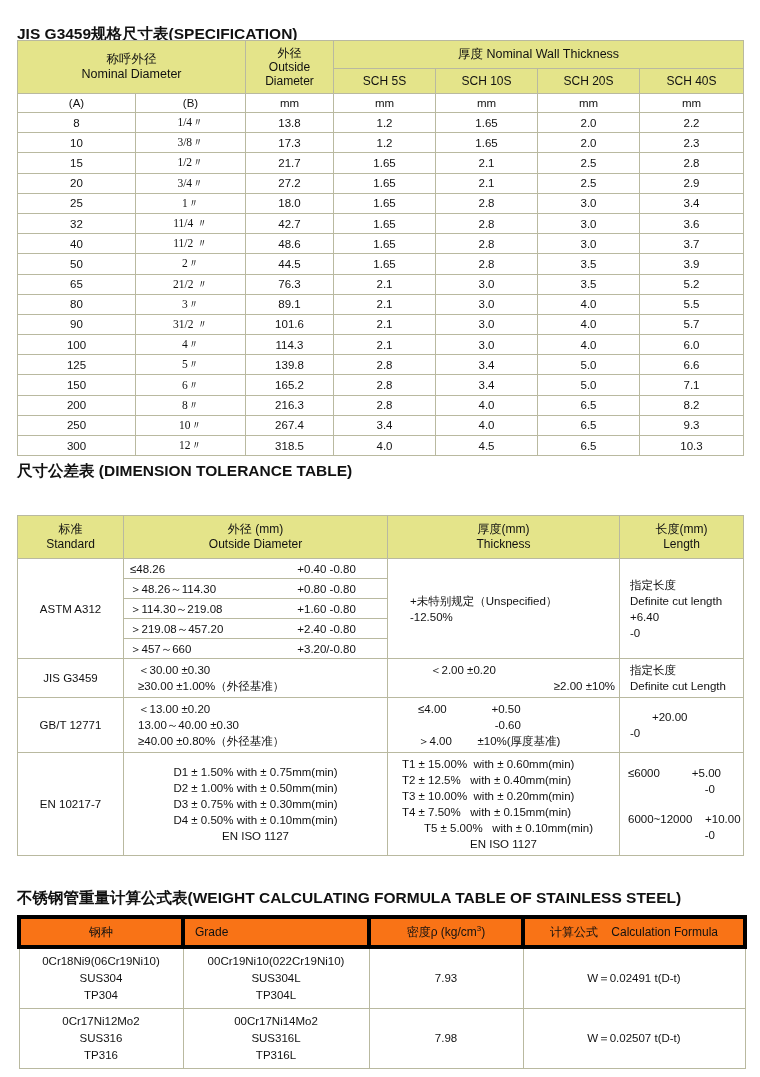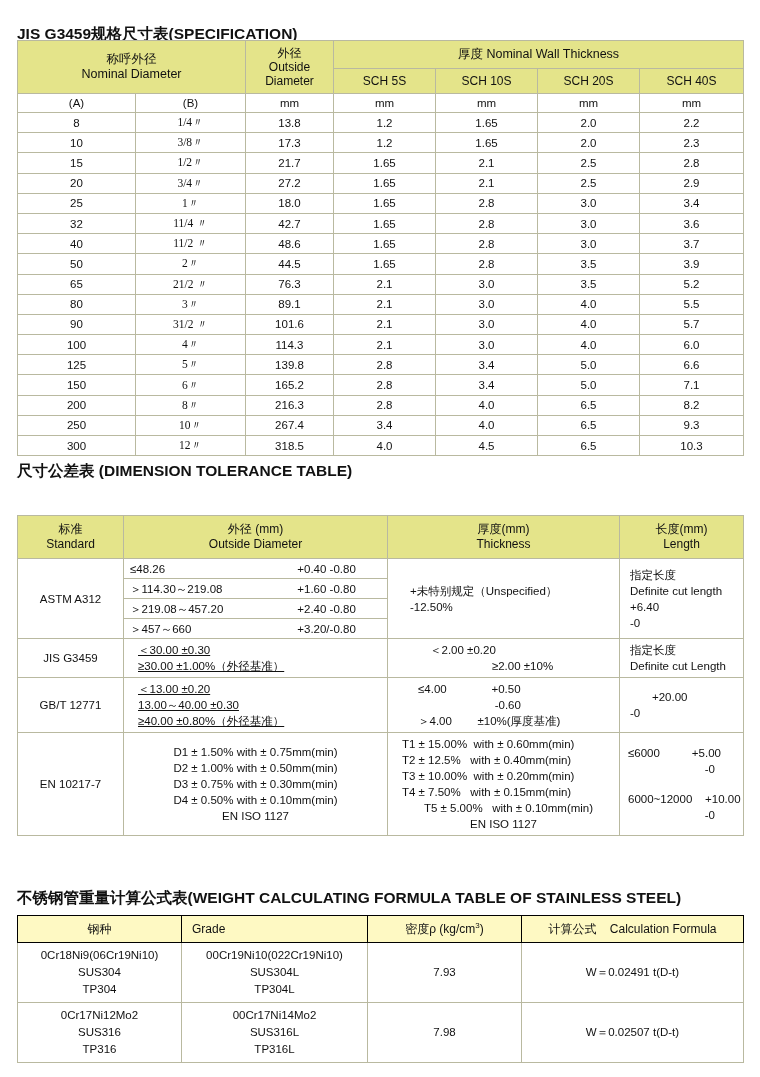--- a/index.html
+++ b/index.html
@@ -121,35 +121,34 @@
   .od-sub tr:last-child td {
     border-bottom: none !important;
   }
   .od-sub td.val {
     text-align: left;
     padding-left: 14px !important;
   }
   .left-pad {
     text-align: left;
     padding-left: 10px !important;
-    text-decoration: underline;
   }
 
   
   #wt-table {
     position: absolute;
     left: 17px;
     top: 915px;
     width: 726px;
   }
   #wt-table th {
-    background: #fef9c3;
+    background: #f97316;
     font-size: 12px;
     height: 26px;
-    border: 1px solid #000000;
+    border: 4px solid #000000;
   }
   #wt-table td {
     font-size: 11.5px;
     line-height: 17px;
     border: 1px solid #b9b9a0;
     padding: 4px 2px;
   }
   .sup { font-size: 8px; vertical-align: super; }
 </style>
 </head>
@@ -384,20 +383,24 @@
       </tr>
 
       <tr>
         <td class="std">ASTM A312</td>
         <td style="padding:0 !important">
           <table class="od-sub">
             <tbody>
               <tr>
                   <td style="width:56%">≤48.26</td>
                   <td class="val">+0.40    -0.80</td>
+                </tr>
+              <tr>
+                  <td>＞48.26～114.30</td>
+                  <td class="val">+0.80    -0.80</td>
                 </tr>
               <tr>
                   <td>＞114.30～219.08</td>
                   <td class="val">+1.60    -0.80</td>
                 </tr>
               <tr>
                   <td>＞219.08～457.20</td>
                   <td class="val">+2.40    -0.80</td>
                 </tr>
               <tr>
@@ -420,21 +423,21 @@
       </tr>
 
       <tr>
         <td class="std">JIS  G3459</td>
         <td>
           <div class="left-pad">＜30.00        ±0.30</div>
           <div class="left-pad">≥30.00        ±1.00%（外径基准）</div>
         </td>
         <td>
           <div style="text-align:left;padding-left:38px">＜2.00          ±0.20</div>
-          <div style="text-align:center;padding-left:38px">≥2.00          ±10%</div>
+          <div style="text-align:right;padding-left:38px">≥2.00          ±10%</div>
         </td>
         <td>
           <div style="text-align:left;padding-left:6px">指定长度</div>
           <div style="text-align:left;padding-left:6px">Definite cut Length</div>
         </td>
       </tr>
 
       <tr>
         <td class="std">GB/T  12771</td>
         <td>

